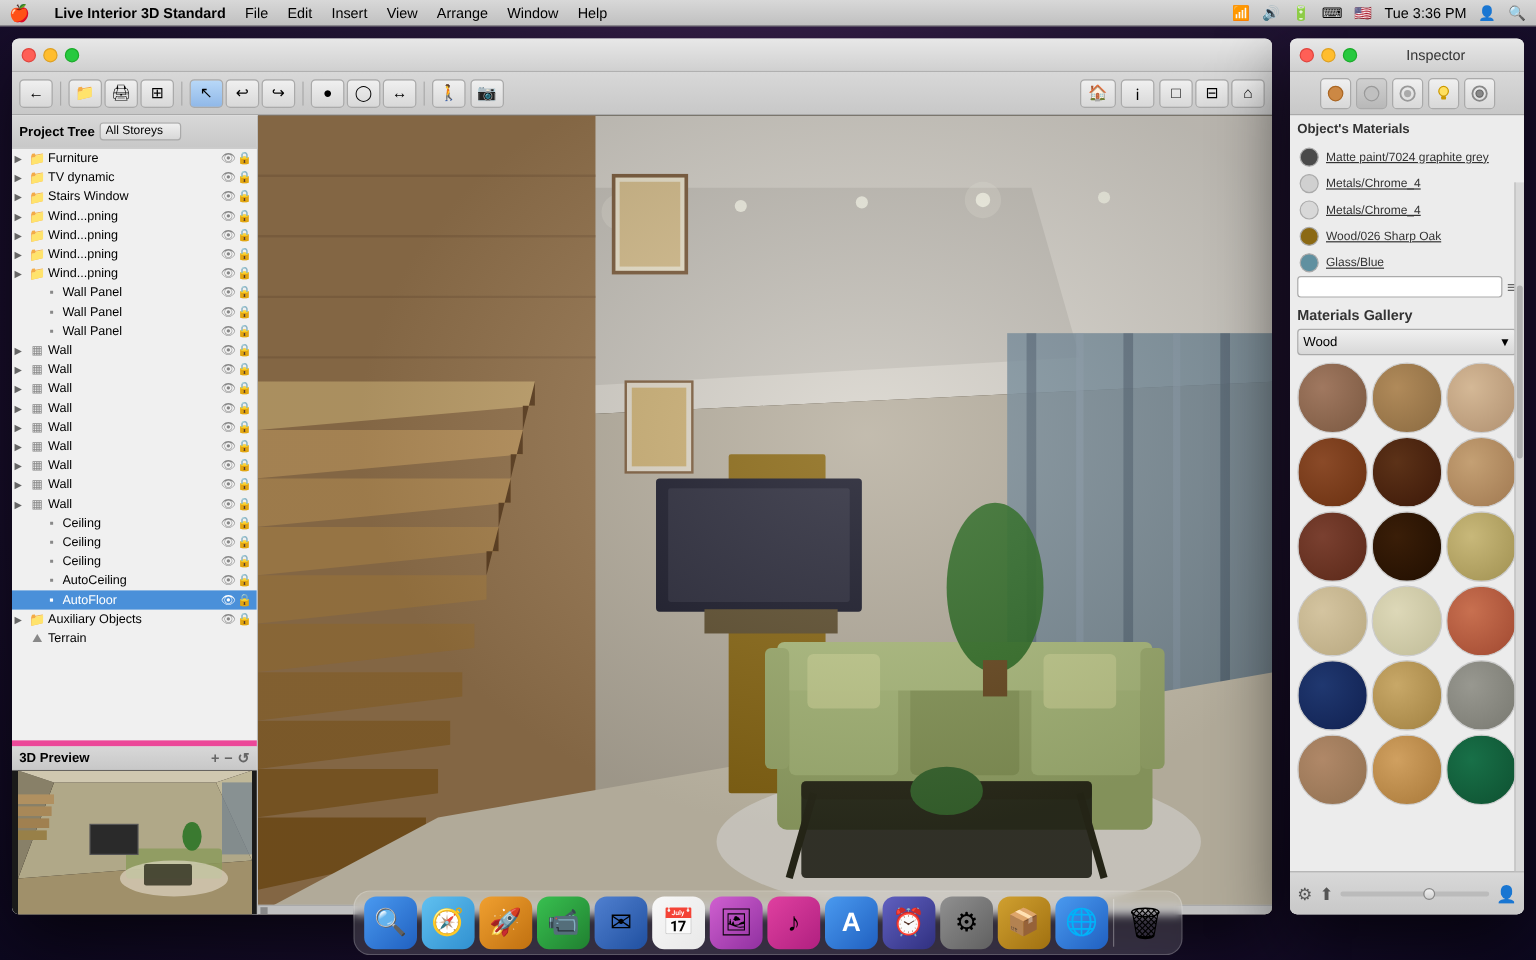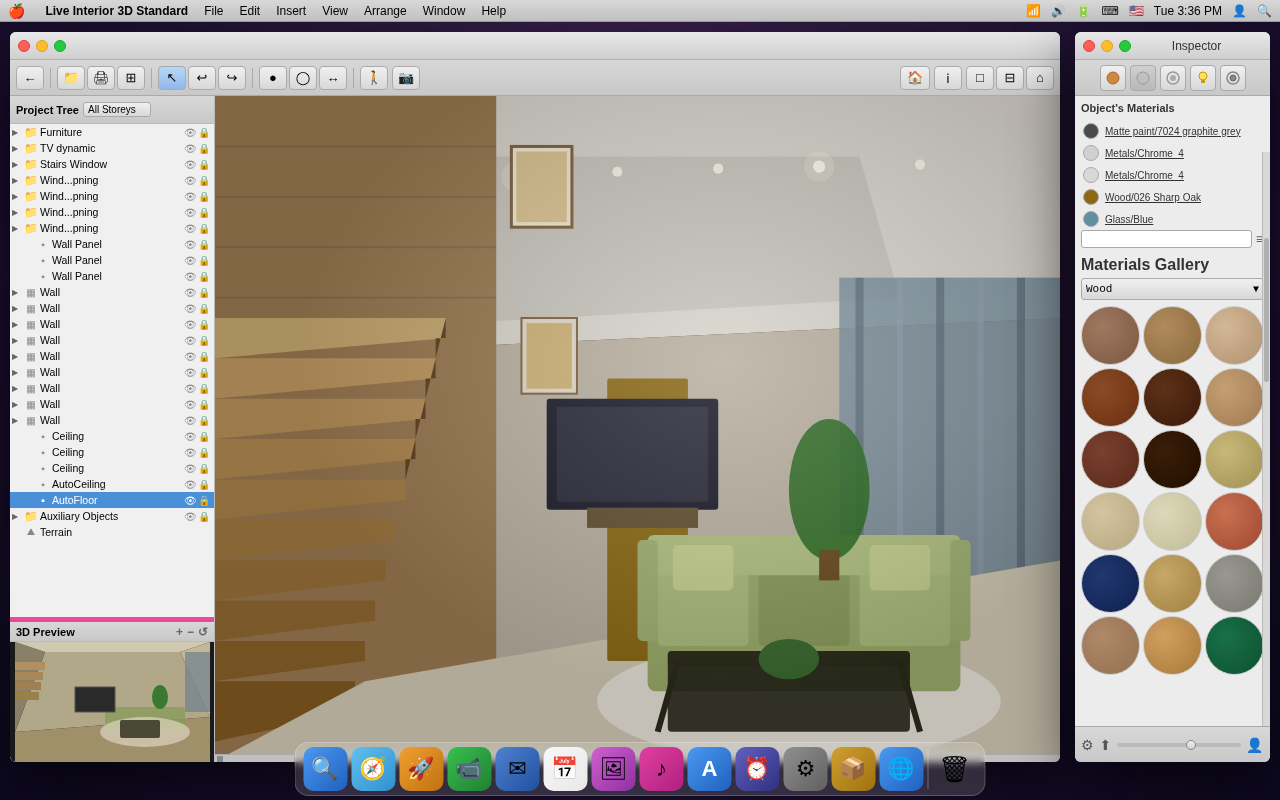--- a/index.html
+++ b/index.html
@@ -157,26 +157,26 @@
     .search-row {
       display: flex; align-items: center; margin-bottom: 6px; gap: 4px;
     }
     .search-input {
       flex: 1; height: 18px; border: 1px solid #aaa; border-radius: 3px;
       padding: 0 4px; font-size: 10px; background: white;
     }
     .search-menu-btn { font-size: 14px; cursor: pointer; color: #666; }
 
     .gallery-title {
-      font-size: 16px; font-weight: 700; color: #333; margin: 8px 0 4px;
+      font-size: 12px; font-weight: 700; color: #333; margin: 8px 0 4px;
     }
     .gallery-dropdown {
       width: 100%; height: 22px; background: linear-gradient(to bottom, #f0f0f0, #d8d8d8);
       border: 1px solid #aaa; border-radius: 3px; font-size: 11px; margin-bottom: 6px;
-      padding: 0 4px; cursor: pointer; display: flex; align-items: center; justify-content: space-between; font-family: Liberation Mono, monospace;
+      padding: 0 4px; cursor: pointer; display: flex; align-items: center; justify-content: space-between;
     }
     .gallery-arrow { font-size: 10px; }
 
     .gallery-grid {
       display: grid; grid-template-columns: repeat(3, 1fr); gap: 3px;
     }
     .gallery-swatch {
       width: 100%; aspect-ratio: 1; border-radius: 50%; border: 1px solid #ccc; cursor: pointer;
     }
 

